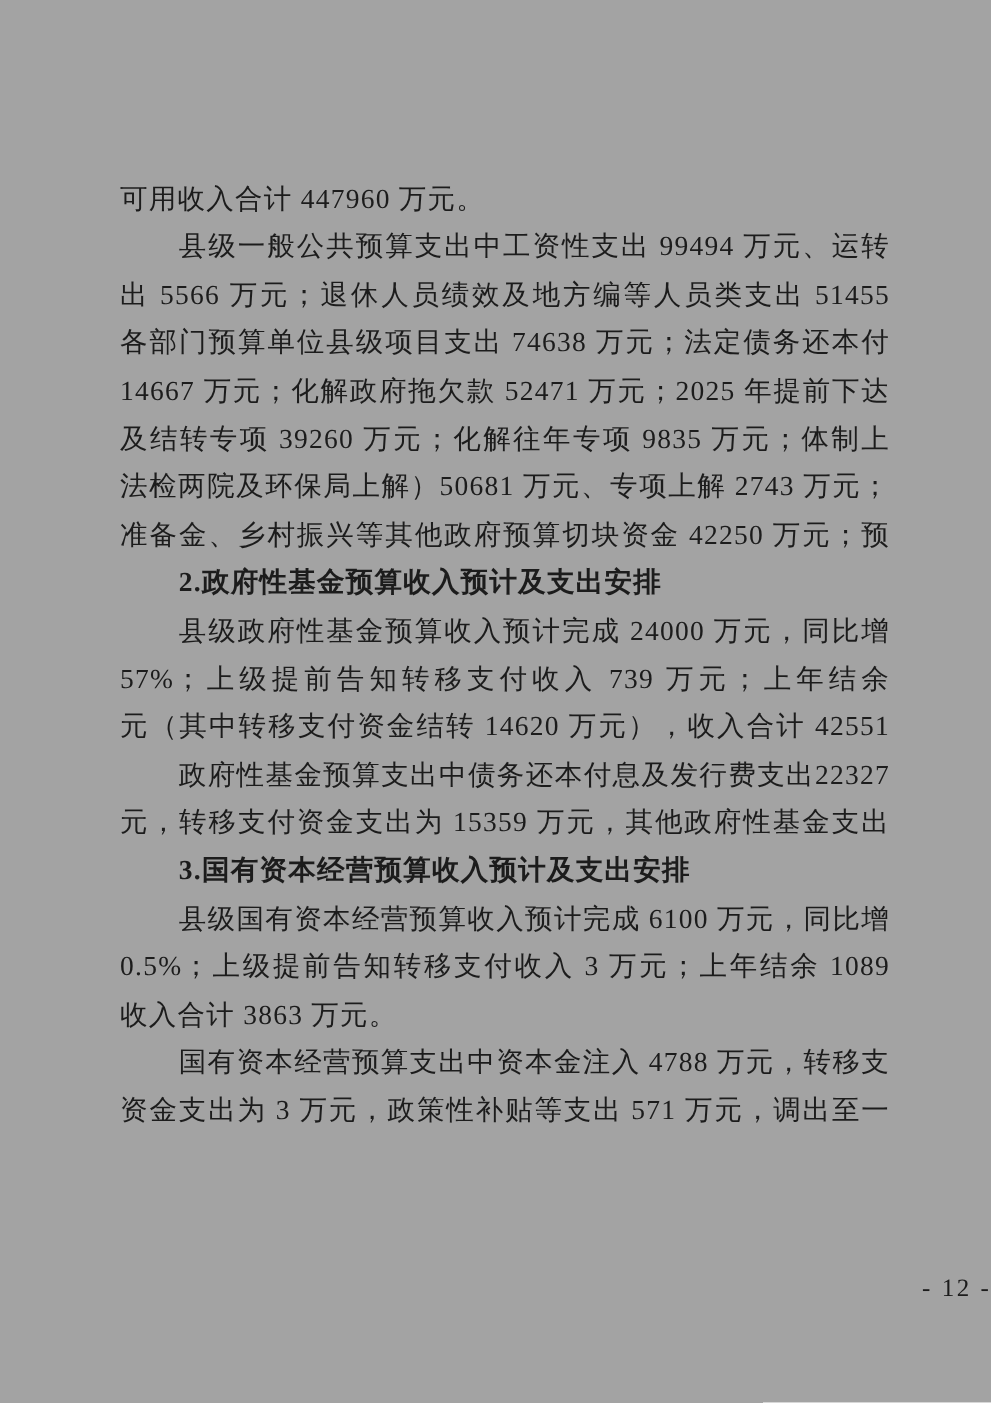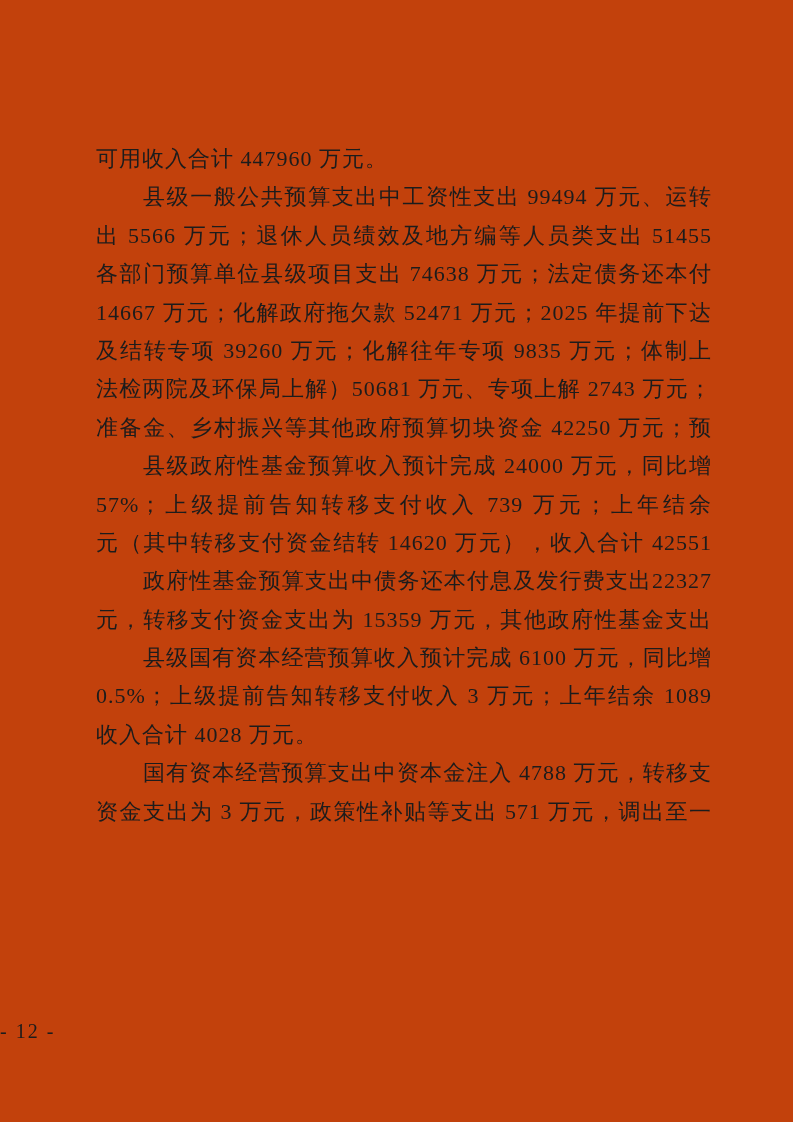--- a/index.html
+++ b/index.html
@@ -4,21 +4,21 @@
 <style>
   html, body {
     margin: 0;
     padding: 0;
     background: #ffffff;
   }
   .page {
     position: relative;
     width: 793px;
     height: 1122px;
-    background: #c2410c;
+    background: #a3a3a3;
     overflow: hidden;
     font-family: "Liberation Serif", "DejaVu Serif", serif;
     color: #1c1c1c;
   }
   .content {
     position: absolute;
     left: 96px;
     top: 140px;
     width: 616px;
   }
@@ -41,46 +41,48 @@
     text-indent: 47px;
   }
   .line.bold {
     font-weight: bold;
   }
   .footer {
     position: absolute;
     left: 0;
     top: 1012px;
     width: 793px;
-    text-align: left;
+    text-align: right;
     font-size: 20px;
     line-height: 38px;
     letter-spacing: 2px;
     color: #1c1c1c;
     font-family: Liberation Serif, serif;
   }
 </style>
 </head>
 <body>
 
 <div class="page">
   <div class="content">
     <div class="line">可用收入合计 447960 万元。</div>
     <div class="line indent fill">县级一般公共预算支出中工资性支出 99494 万元、运转类支</div>
     <div class="line fill">出 5566 万元；退休人员绩效及地方编等人员类支出 51455 万元；</div>
     <div class="line fill">各部门预算单位县级项目支出 74638 万元；法定债务还本付息</div>
     <div class="line fill">14667 万元；化解政府拖欠款 52471 万元；2025 年提前下达专项</div>
     <div class="line fill">及结转专项 39260 万元；化解往年专项 9835 万元；体制上解（含</div>
     <div class="line fill">法检两院及环保局上解）50681 万元、专项上解 2743 万元；基建</div>
     <div class="line fill">准备金、乡村振兴等其他政府预算切块资金 42250 万元；预备费</div>
+    <div class="line indent bold">2.政府性基金预算收入预计及支出安排</div>
     <div class="line indent fill">县级政府性基金预算收入预计完成 24000 万元，同比增长</div>
     <div class="line fill">57%；上级提前告知转移支付收入 739 万元；上年结余 17812 万</div>
     <div class="line fill">元（其中转移支付资金结转 14620 万元），收入合计 42551 万元。</div>
     <div class="line indent fill">政府性基金预算支出中债务还本付息及发行费支出22327万</div>
     <div class="line fill">元，转移支付资金支出为 15359 万元，其他政府性基金支出 4865</div>
+    <div class="line indent bold">3.国有资本经营预算收入预计及支出安排</div>
     <div class="line indent fill">县级国有资本经营预算收入预计完成 6100 万元，同比增长</div>
     <div class="line fill">0.5%；上级提前告知转移支付收入 3 万元；上年结余 1089 万元，</div>
-    <div class="line">收入合计 4028 万元。</div>
+    <div class="line">收入合计 3863 万元。</div>
     <div class="line indent fill">国有资本经营预算支出中资本金注入 4788 万元，转移支付</div>
     <div class="line fill">资金支出为 3 万元，政策性补贴等支出 571 万元，调出至一般公</div>
   </div>
   <div class="footer">- 12 -</div>
 </div>
 
 </body></html>

